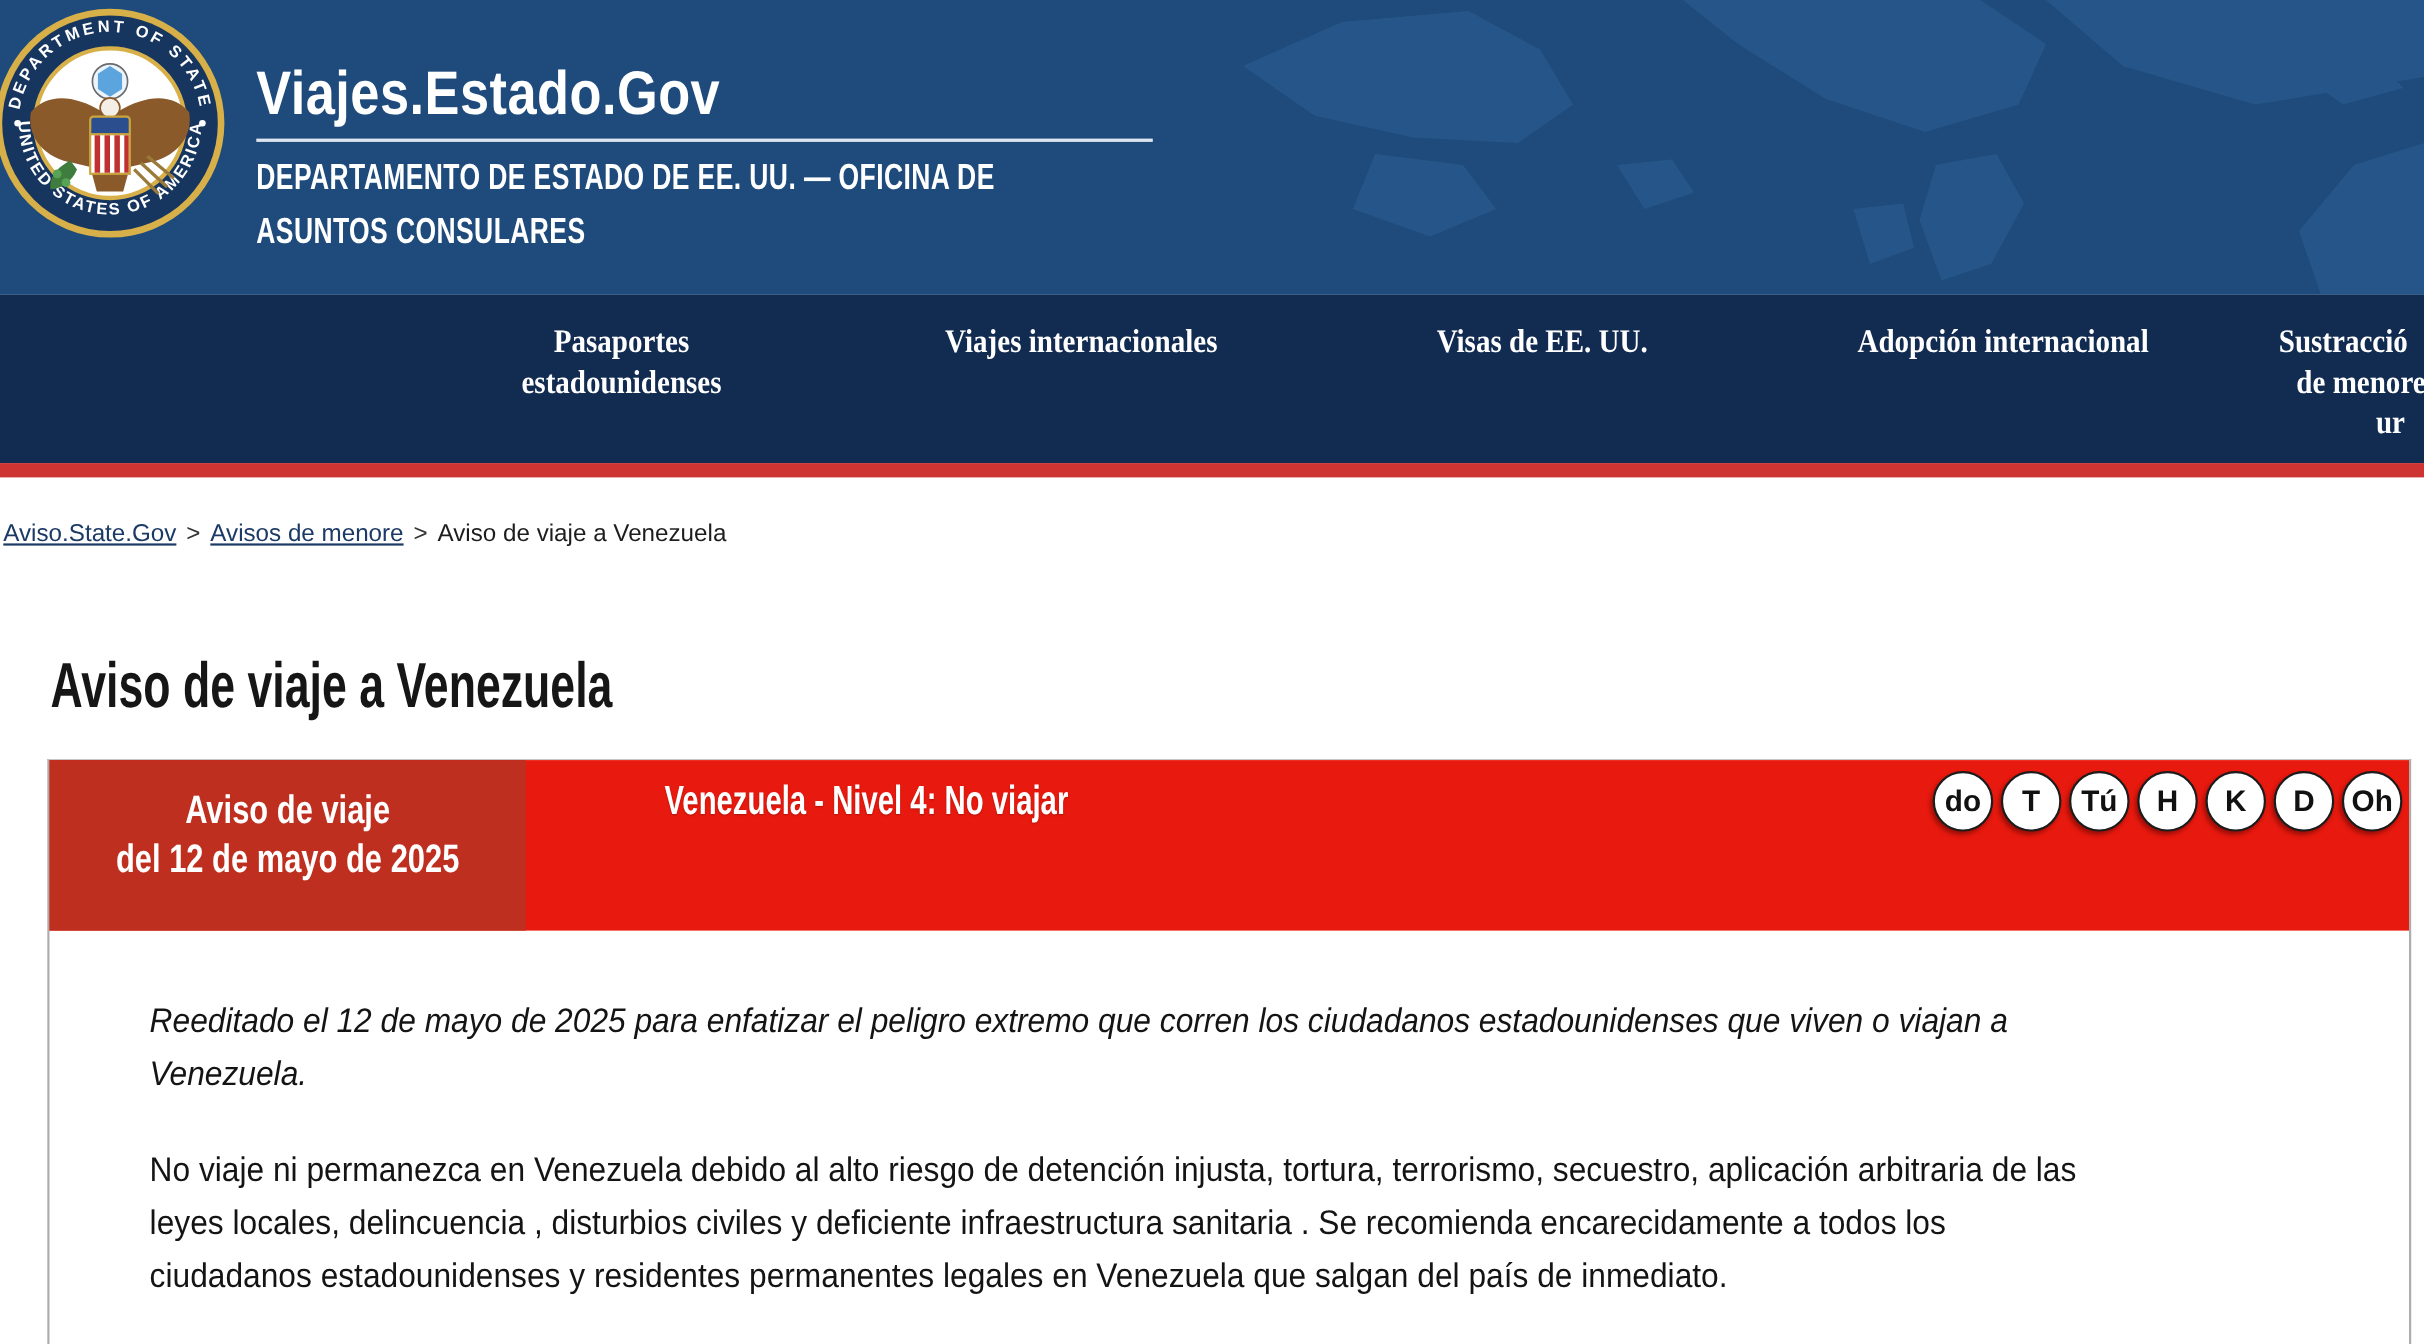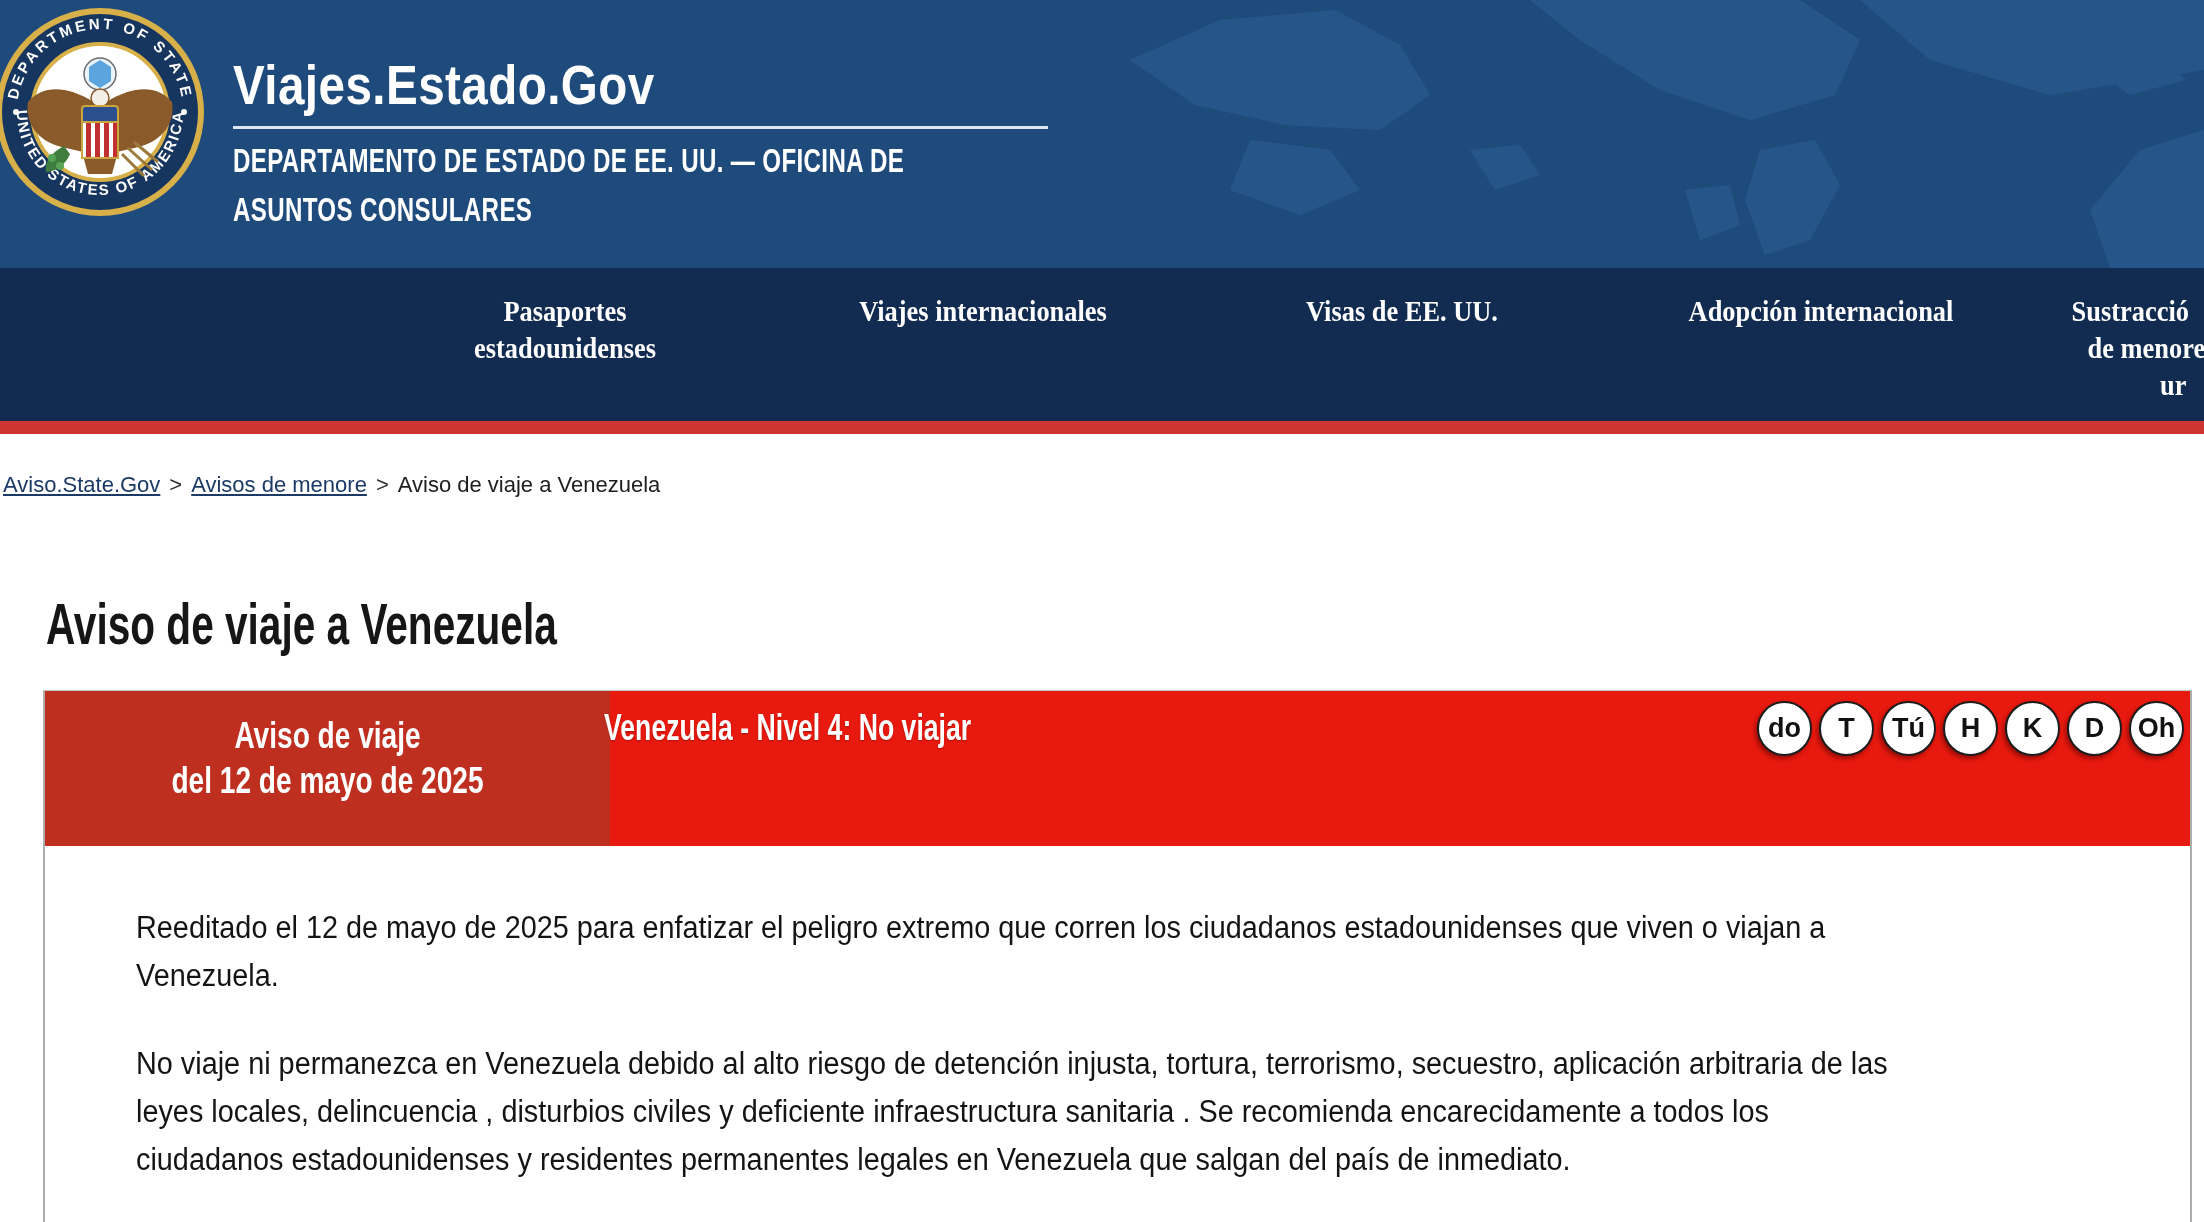--- a/index.html
+++ b/index.html
@@ -35,33 +35,33 @@
   .breadcrumb { position:absolute; left:3px; top:470px; font-size:22px; color:#1d1d1d; line-height:30px; white-space:nowrap; }
   .crumb-link { color:#1c3a66; text-decoration:underline; cursor:pointer; }
   .crumb-sep { color:#333; margin:0 9px; }
   
   .page-title { position:absolute; left:46px; top:592px; color:#161616; font-size:58px; font-weight:bold;
     white-space:nowrap; transform:scaleX(.70); transform-origin:0 0; line-height:64px; }
   
   .advisory-box { position:absolute; left:43px; top:690px; width:2149px; height:532px;
     background:#fff; border-left:2px solid #adadad; border-right:2px solid #adadad; border-top:1px solid #c6c6c6; }
   .banner { position:absolute; left:0; top:0; width:100%; height:155px; background:#e8190e; }
-  .banner-date { position:absolute; left:0; top:0; width:565px; height:155px; background:#bf2f20;
+  .banner-date { position:absolute; left:0; top:0; width:433px; height:155px; background:#bf2f20;
     color:#fff; font-weight:bold; font-size:36px; line-height:45px; text-align:center; padding-top:22px; }
   .banner-date .bline { transform:scaleX(.78); transform-origin:50% 50%; white-space:nowrap; }
   .banner-headline { position:absolute; left:559px; top:15px; color:#fff; font-size:37px; font-weight:bold;
     white-space:nowrap; transform:scaleX(.72); transform-origin:0 0; line-height:44px; text-shadow:0 1px 2px rgba(0,0,0,.25); }
   .share-row { position:absolute; left:1712px; top:10px; display:flex; gap:7px; }
   .share-circle { width:55px; height:55px; border-radius:50%; background:#fff; border:2px solid #1c1c1c;
     color:#111; font-size:27px; font-weight:bold; display:flex; align-items:center; justify-content:center;
     box-shadow:-2px 3px 4px rgba(60,0,0,.45); cursor:pointer; }
   
   .para { position:absolute; left:91px; color:#141414; font-size:31px; line-height:48px; }
   .para .tline { transform:scaleX(.93); transform-origin:0 50%; white-space:nowrap; }
-  .note { top:213px; }
+  .note { top:213px; font-style:italic; }
   .bodytext { top:349px; }
 </style>
 </head>
 <body>
 
 <div id="stage">
 
   <div class="header">
     <svg class="worldmap" width="1104" height="268" viewBox="0 0 1104 268">
       <g fill="#2e6095" opacity="0.55">

